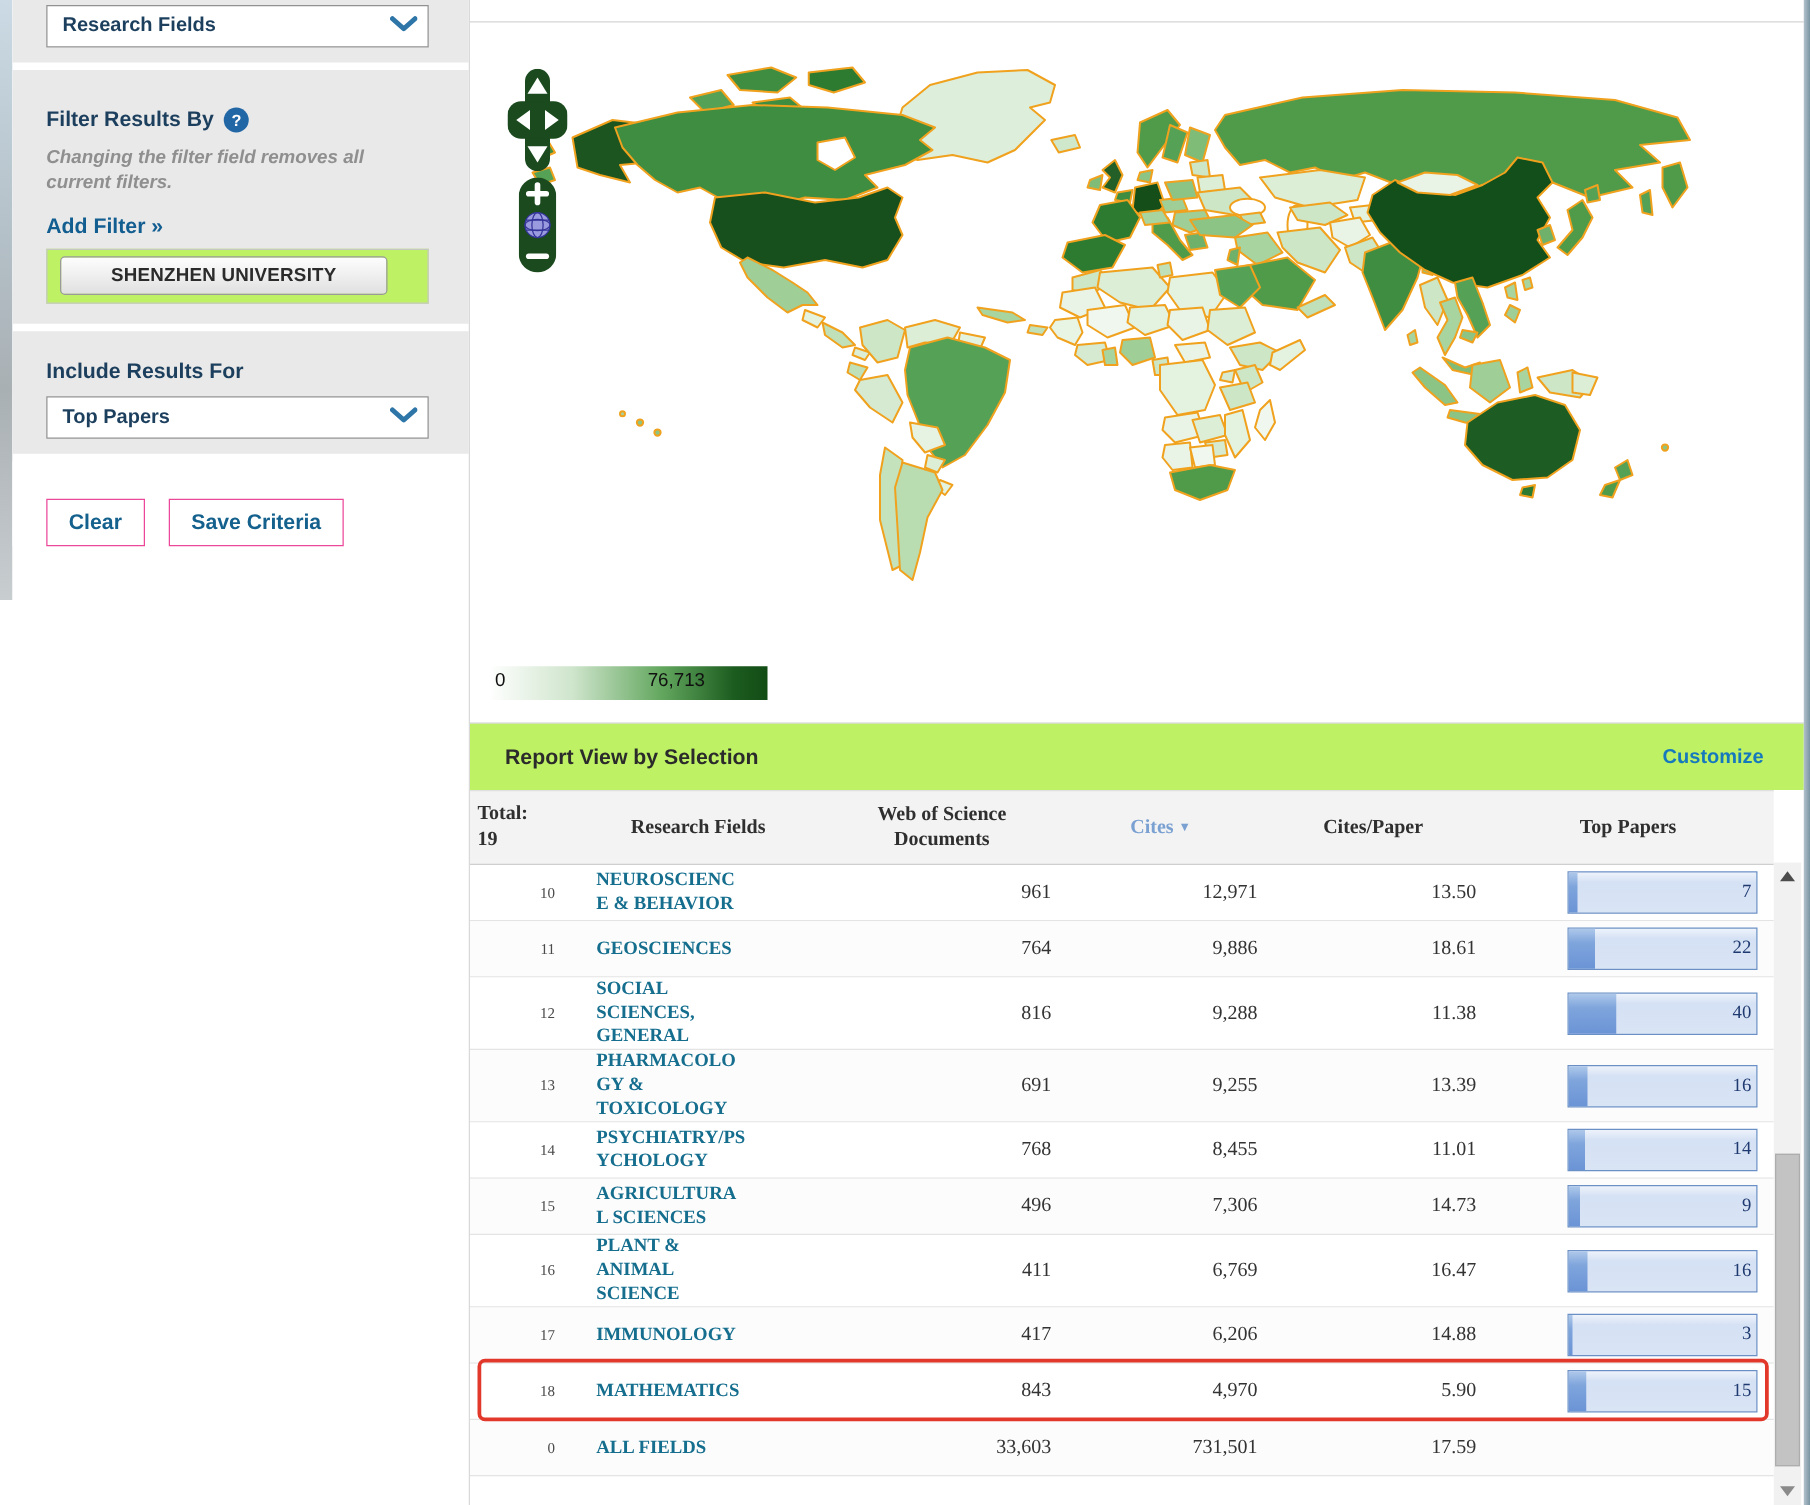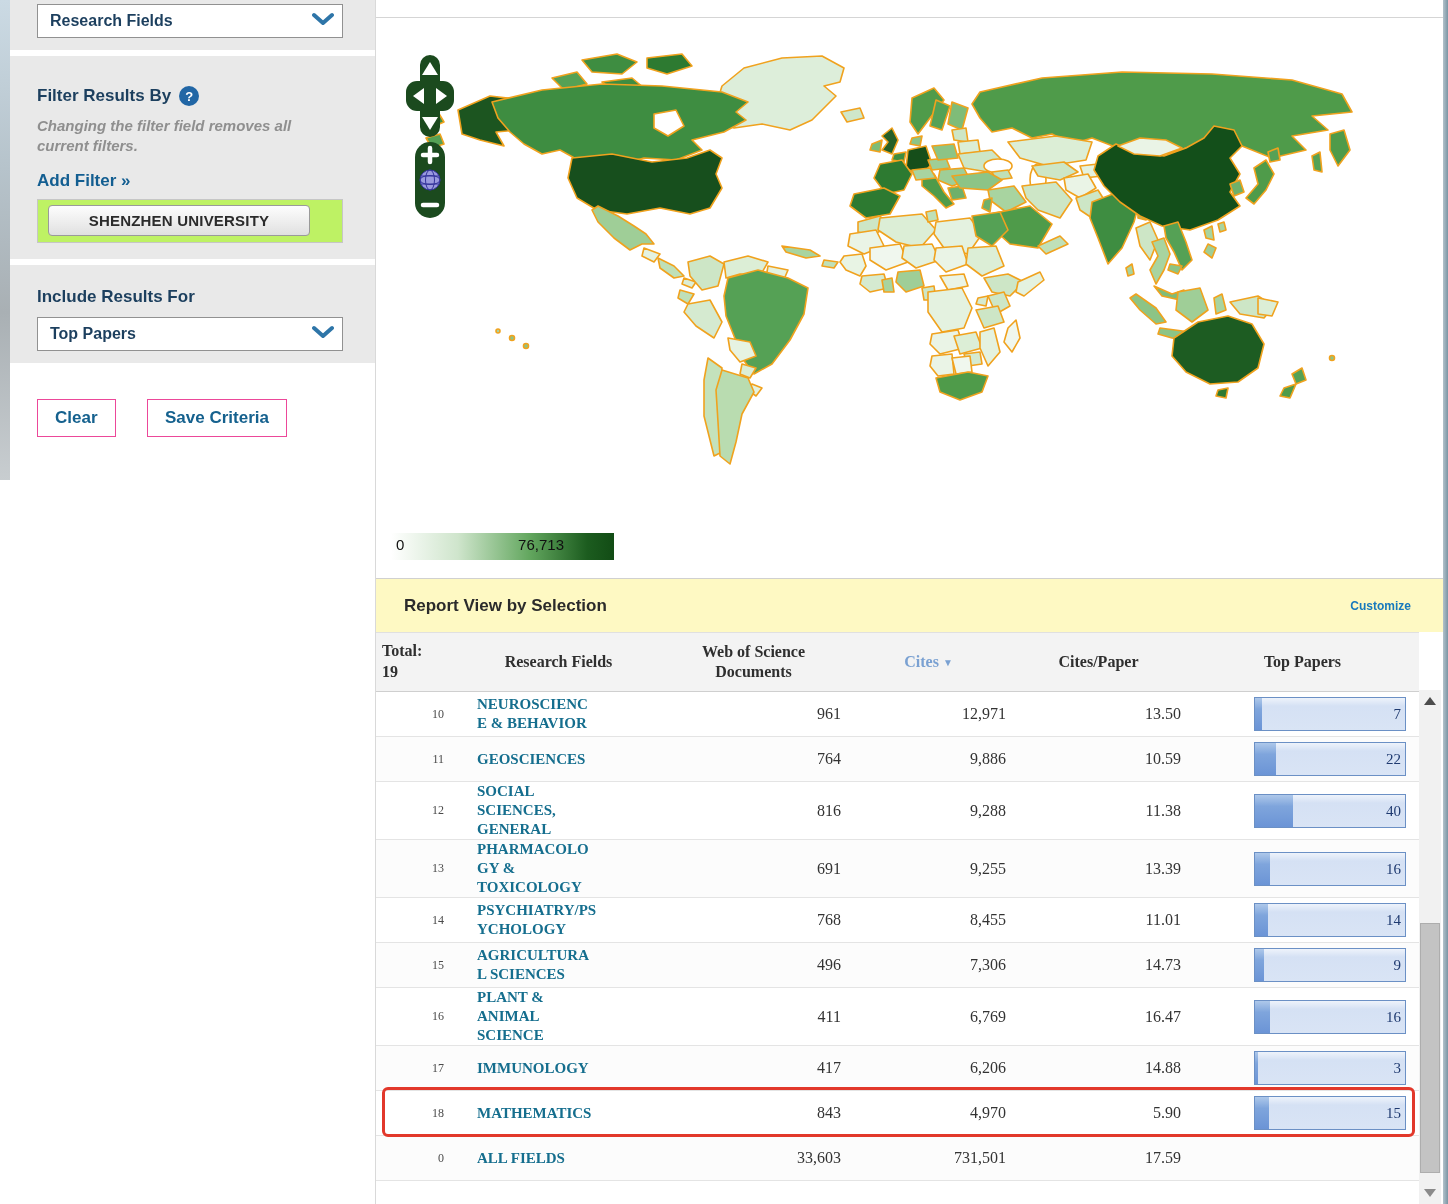--- a/index.html
+++ b/index.html
@@ -29,43 +29,43 @@
     margin-bottom:8px;cursor:pointer;}
   .chip-box{width:306px;background:#bef264;border:1px solid #c6c6c6;padding:5px 0 6px 10px;box-sizing:border-box;}
   .chip{display:block;width:262px;height:31px;border:1px solid #9a9a9a;border-radius:4px;
     background:linear-gradient(180deg,#fdfdfd,#e9e9e9 70%,#e0e0e0);font-weight:bold;font-size:15px;
     color:#2b2b2b;font-family:inherit;letter-spacing:.2px;cursor:pointer;}
   .panel-include{padding:22px 20px 20px 27px;height:98px;}
   .panel-include .select{margin-left:0;}
   .actions{padding:30px 0 0 27px;background:#fff;}
   .btn{height:38px;border:1px solid #ec4899;background:#fff;color:#15618e;font-weight:bold;
     font-size:17px;font-family:inherit;cursor:pointer;padding:0 17px;}
-  .btn + .btn{margin-left:27px;}
+  .btn + .btn{margin-left:15px;}
 
   
   .main{position:absolute;left:375px;top:0;width:1068px;height:1204px;background:#fff;
     border-left:1px solid #d9d9d9;box-sizing:border-box;}
   .top-rule{position:absolute;left:0;right:0;top:17px;border-top:1px solid #d5d5d5;}
 
   .worldmap{position:absolute;left:16px;top:38px;width:1056px;height:444px;}
   .worldmap path,.worldmap ellipse,.worldmap circle{stroke:#f0a21e;stroke-width:1.6;stroke-linejoin:round;}
 
   .pan-ctl{position:absolute;left:30px;top:55px;width:48px;height:82px;cursor:pointer;}
   .zoom-ctl{position:absolute;left:39px;top:142px;width:30px;height:76px;cursor:pointer;}
 
   .legend{position:absolute;left:15px;top:533px;width:223px;height:27px;
     background:linear-gradient(90deg,#ffffff 0%,#cfe5cc 30%,#63a75f 62%,#1c5c1f 88%,#124c15 100%);}
   .legend .lmin{position:absolute;left:5px;top:3px;font-size:15px;color:#111;}
   .legend .lmax{position:absolute;left:57%;top:3px;font-size:15px;color:#111;}
 
   .report-divider{position:absolute;left:0;right:0;top:578px;border-top:1px solid #d0d0d0;}
   .report-header{position:absolute;left:0;right:0;top:579px;height:53px;display:flex;
-    align-items:center;justify-content:space-between;padding:0 32px 0 28px;box-sizing:border-box;background:#fef9c3;}
+    align-items:center;justify-content:space-between;padding:0 32px 0 28px;box-sizing:border-box;background:#bef264;}
   .report-header h2{margin:0;font-size:17px;color:#2b2b2b;}
-  .customize{font-weight:bold;font-size:12px;color:#1779bd;text-decoration:none;cursor:pointer;}
+  .customize{font-weight:bold;font-size:16px;color:#1779bd;text-decoration:none;cursor:pointer;}
 
   
   .grid{position:absolute;left:0;top:632px;width:1043px;font-family:Liberation Serif, serif;}
   .gr{display:grid;grid-template-columns:80px 205px 185px 165px 175px 233px;align-items:center;}
   .ghead{background:#f3f3f3;border-top:1px solid #e0e0e0;border-bottom:1px solid #cfcfcf;
     min-height:58px;font-weight:bold;font-size:16px;color:#2f2f2f;}
   .ghead .h-total{padding-left:6px;line-height:1.3;width:52px;}
   .h-center{text-align:center;line-height:1.25;}
   .h-docs{max-width:165px;justify-self:center;}
   .h-cites{color:#7aa1d2;cursor:pointer;}
@@ -353,21 +353,21 @@
         <div class="tp-fill" style="width: 7px;"></div>
         <span class="tp-val">7</span>
       </div>
     </div>
   </div>
           <div class="gr row alt">
     <div class="c-rank">11</div>
     <div class="c-field"><a>GEOSCIENCES</a></div>
     <div class="c-num c-docs">764</div>
     <div class="c-num c-cites">9,886</div>
-    <div class="c-num c-cpp">10.59</div>
+    <div class="c-num c-cpp">18.61</div>
     <div class="c-top">
       <div class="tp-bar">
         <div class="tp-fill" style="width: 21px;"></div>
         <span class="tp-val">22</span>
       </div>
     </div>
   </div>
           <div class="gr row">
     <div class="c-rank">12</div>
     <div class="c-field"><a>SOCIAL SCIENCES, GENERAL</a></div>

